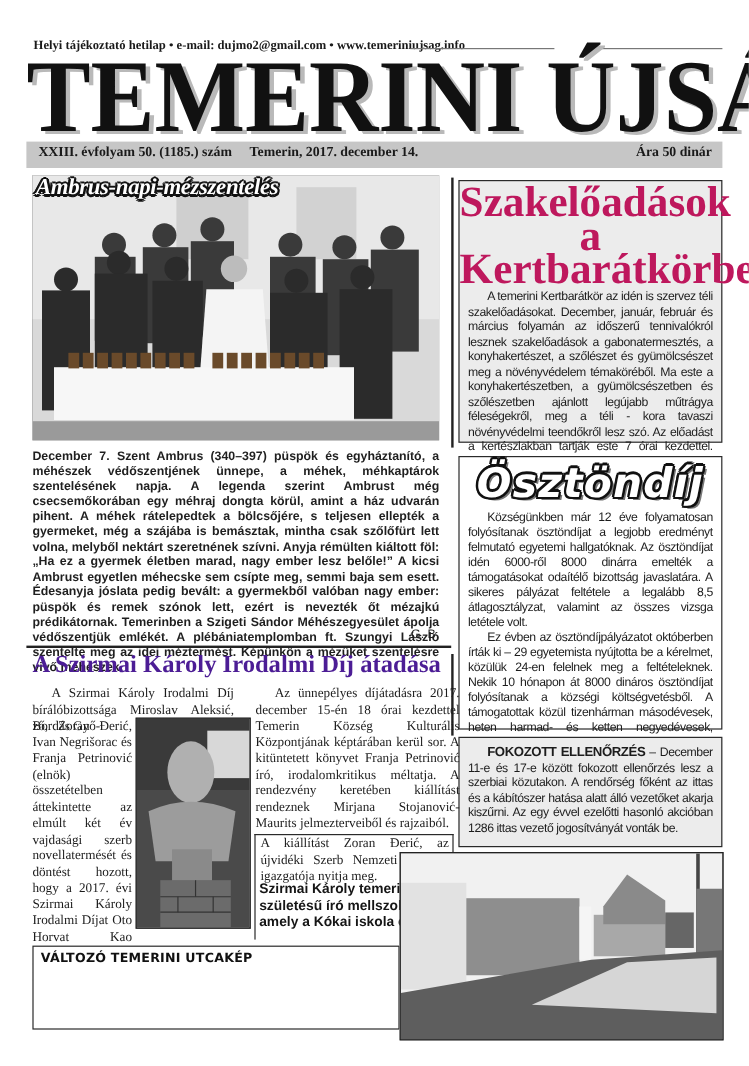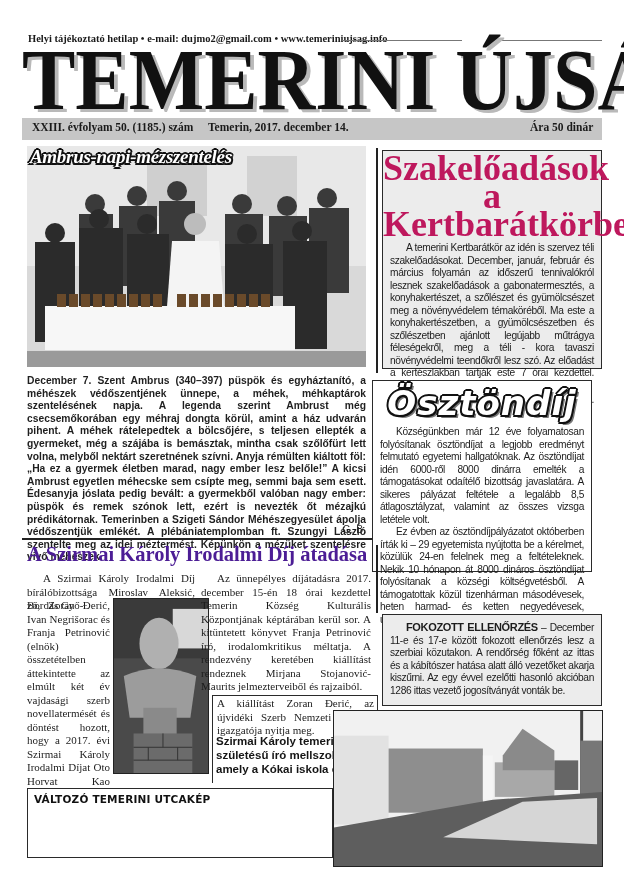--- a/index.html
+++ b/index.html
@@ -123,21 +123,21 @@
 
 <div class="abs vrule" style="left:376px;top:148px;height:225px;"></div>
 
 <div class="abs box-gray" style="left:382px;top:150px;width:220px;height:219px;">
   <div class="szak-title" style="margin-top:3px;">Szakelőadások</div>
   <div class="szak-title">a Kertbarátkörben</div>
   <div class="narrow-body indent" style="margin:4px 7px 0 7px;">A temerini Kertbarátkör az idén is szervez téli szakelőadásokat. December, január, február és március folyamán az időszerű tennivalókról lesznek szakelőadások a gabonatermesztés, a konyhakertészet, a szőlészet és gyümölcsészet meg a növényvédelem témaköréből. Ma este a konyhakertészetben, a gyümölcsészetben és szőlészetben ajánlott legújabb műtrágya féleségekről, meg a téli - kora tavaszi növényvédelmi teendőkről lesz szó. Az előadást a kertészlakban tartják este 7 órai kezdettel. Minden érdeklődőt szeretettel várnak.</div>
   <div class="narrow-body sign" style="margin:2px 7px 0 7px;">V. I.</div>
 </div>
 
-<div class="abs box-white" style="left:372px;top:380px;width:220px;height:192px;">
+<div class="abs box-white" style="left:382px;top:380px;width:220px;height:228px;">
   <div class="osz-title" style="margin-top:2px;">Ösztöndíj</div>
   <div class="narrow-body indent" style="margin:3px 7px 0 7px;">Községünkben már 12 éve folyamatosan folyósítanak ösztöndíjat a legjobb eredményt felmutató egyetemi hallgatóknak. Az ösztöndíjat idén 6000-ről 8000 dinárra emelték a támogatásokat odaítélő bizottság javaslatára. A sikeres pályázat feltétele a legalább 8,5 átlagosztályzat, valamint az összes vizsga letétele volt.</div>
   <div class="narrow-body indent" style="margin:0 7px 0 7px;">Ez évben az ösztöndíjpályázatot októberben írták ki – 29 egyetemista nyújtotta be a kérelmet, közülük 24-en felelnek meg a feltételeknek. Nekik 10 hónapon át 8000 dináros ösztöndíjat folyósítanak a községi költségvetésből. A támogatottak közül tizenhárman másodévesek, heten harmad- és ketten negyedévesek, ugyancsak ketten a mesterfokozat hallgatói.</div>
 </div>
 
 <div class="abs box-gray" style="left:382px;top:614px;width:220px;height:92px;">
   <div class="narrow-body indent" style="margin:6px 7px 0 7px;"><span class="fok-head" style="font-size:11px;">FOKOZOTT ELLENŐRZÉS</span><span> – December 11-e és 17-e között fokozott ellenőrzés lesz a szerbiai közutakon. A rendőrség főként az ittas és a kábítószer hatása alatt álló vezetőket akarja kiszűrni. Az egy évvel ezelőtti hasonló akcióban 1286 ittas vezető jogosítványát vonták be.</span></div>
 </div>
 
 <div class="abs szirmai-title" style="left:27px;top:543px;">A Szirmai Károly Irodalmi Díj átadása</div>
@@ -158,21 +158,21 @@
     <g stroke="#333" stroke-width="1">
         <line x1="20" y1="150" x2="80" y2="150"></line>
         <line x1="20" y1="163" x2="80" y2="163"></line>
         <line x1="50" y1="136" x2="50" y2="150"></line>
         <line x1="35" y1="150" x2="35" y2="163"></line>
         <line x1="65" y1="150" x2="65" y2="163"></line>
       </g>
   </svg>
 </div>
 
-<div class="abs serif-body indent" style="left:201px;top:572px;width:170px;">
+<div class="abs serif-body indent" style="left:213px;top:572px;width:170px;">
   <span>Az ünnepélyes díjátadásra 2017. december 15-én 18 órai kezdettel Temerin Község Kulturális Központjának képtárában kerül sor. A kitüntetett könyvet Franja Petrinović író, irodalomkritikus méltatja. A rendezvény keretében kiállítást rendeznek Mirjana Stojanović-Maurits jelmezterveiből és rajzaiból.</span>
 </div>
 <div class="abs box-white" style="left:212px;top:695px;width:166px;height:88px;border-width:1px 1px 0 1px;">
   <div class="serif-body" style="margin:1px 3px 0 4px;">A kiállítást Zoran Đerić, az újvidéki Szerb Nemzeti Színház igazgatója nyitja meg.</div>
 </div>
 <div class="abs serif-body sign" style="left:300px;top:718px;width:72px;font-weight:bold;">(S. I.)</div>
 <div class="abs caption-bold" style="left:216px;top:734px;width:160px;">Szirmai Károly temerini születésű író mellszobra, amely a Kókai iskola előtt állt</div>
 
 <div class="abs photo" style="left:333px;top:710px;width:270px;height:157px;border:1px solid #222;" aria-label="street-photo-demolished-house">
   <svg class="photo-svg" viewBox="0 0 270 157" preserveAspectRatio="none">

